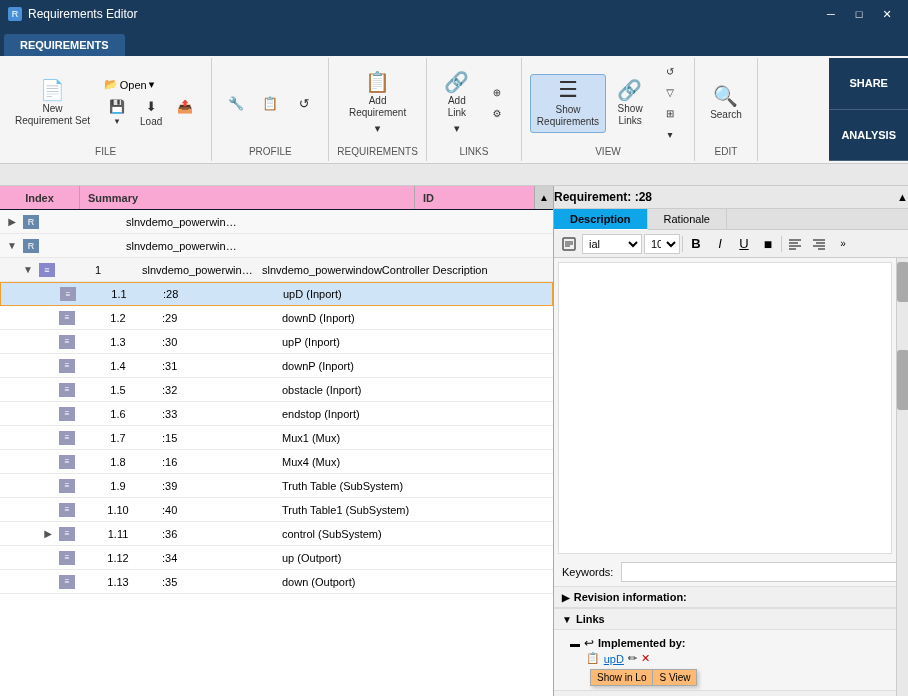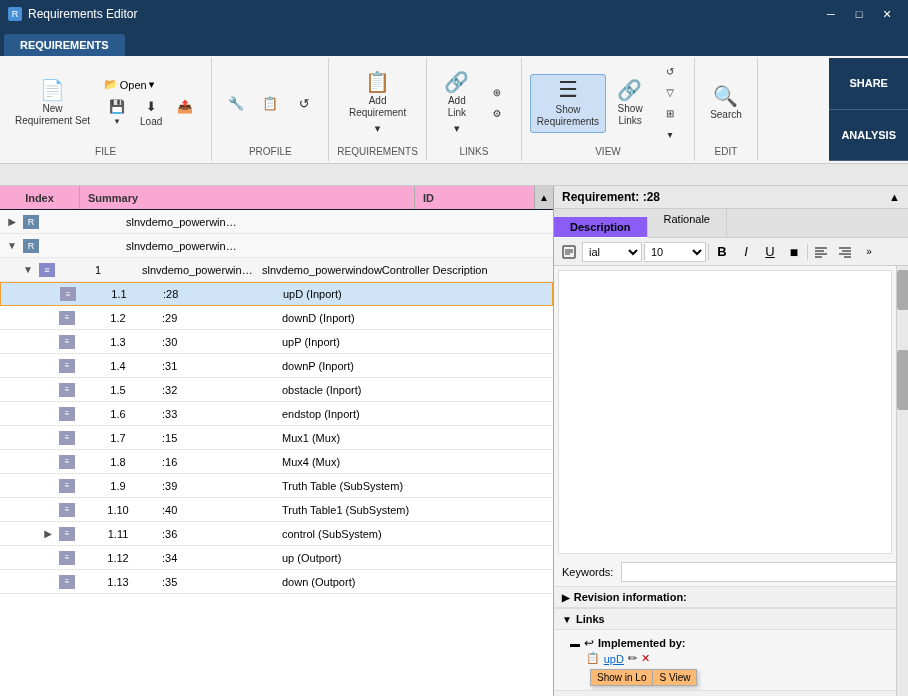--- a/index.html
+++ b/index.html
@@ -218,45 +218,44 @@
     .right-panel {
       flex: 1;
       display: flex;
       flex-direction: column;
       background: #f5f5f5;
       overflow: hidden;
     }
     .right-panel-header {
       background: #e8e8e8;
       border-bottom: 1px solid #ccc;
-      padding: 4px 8px;
+      padding: 4px 0;
       font-size: 12px;
       font-weight: bold;
       display: flex;
       align-items: center;
       justify-content: space-between;
     }
     .right-panel-tabs {
       display: flex;
       background: #e0e0e0;
       border-bottom: 1px solid #ccc;
     }
     .right-tab {
       padding: 4px 16px;
       font-size: 11px;
       cursor: pointer;
       border-right: 1px solid #ccc;
       background: #e0e0e0;
     }
     .right-tab.active {
-      background: #8b5cf6;
+      background: #0ea5e9;
       border-bottom: 1px solid white;
       margin-bottom: -1px;
       font-weight: bold;
-      margin-top: 8px;
     }
 
     .editor-toolbar {
       display: flex;
       align-items: center;
       gap: 2px;
       background: #f0f0f0;
       border-bottom: 1px solid #ccc;
       padding: 2px 4px;
       height: 28px;
@@ -719,21 +718,21 @@
             <line x1="3" y1="5" x2="11" y2="5" stroke="#555" stroke-width="1.2"></line>
             <line x1="3" y1="7" x2="11" y2="7" stroke="#555" stroke-width="1.2"></line>
             <line x1="3" y1="9" x2="8" y2="9" stroke="#555" stroke-width="1.2"></line>
           </svg>
       </button>
       <select class="editor-select" style="width:60px;">
         <option>ial</option>
         <option>Arial</option>
         <option>Times</option>
       </select>
-      <select class="editor-select" style="width:62px;">
+      <select class="editor-select" style="width:36px;">
         <option>10</option>
         <option>12</option>
         <option>14</option>
       </select>
       <div class="divider-line"></div>
       <button class="editor-tool-btn" style="font-weight:bold; font-size:13px;">B</button>
       <button class="editor-tool-btn" style="font-style:italic; font-size:13px;">I</button>
       <button class="editor-tool-btn" style="text-decoration:underline; font-size:13px;">U</button>
       <button class="editor-tool-btn" style="color:#000; font-size:14px;">■</button>
       <div class="divider-line"></div>

